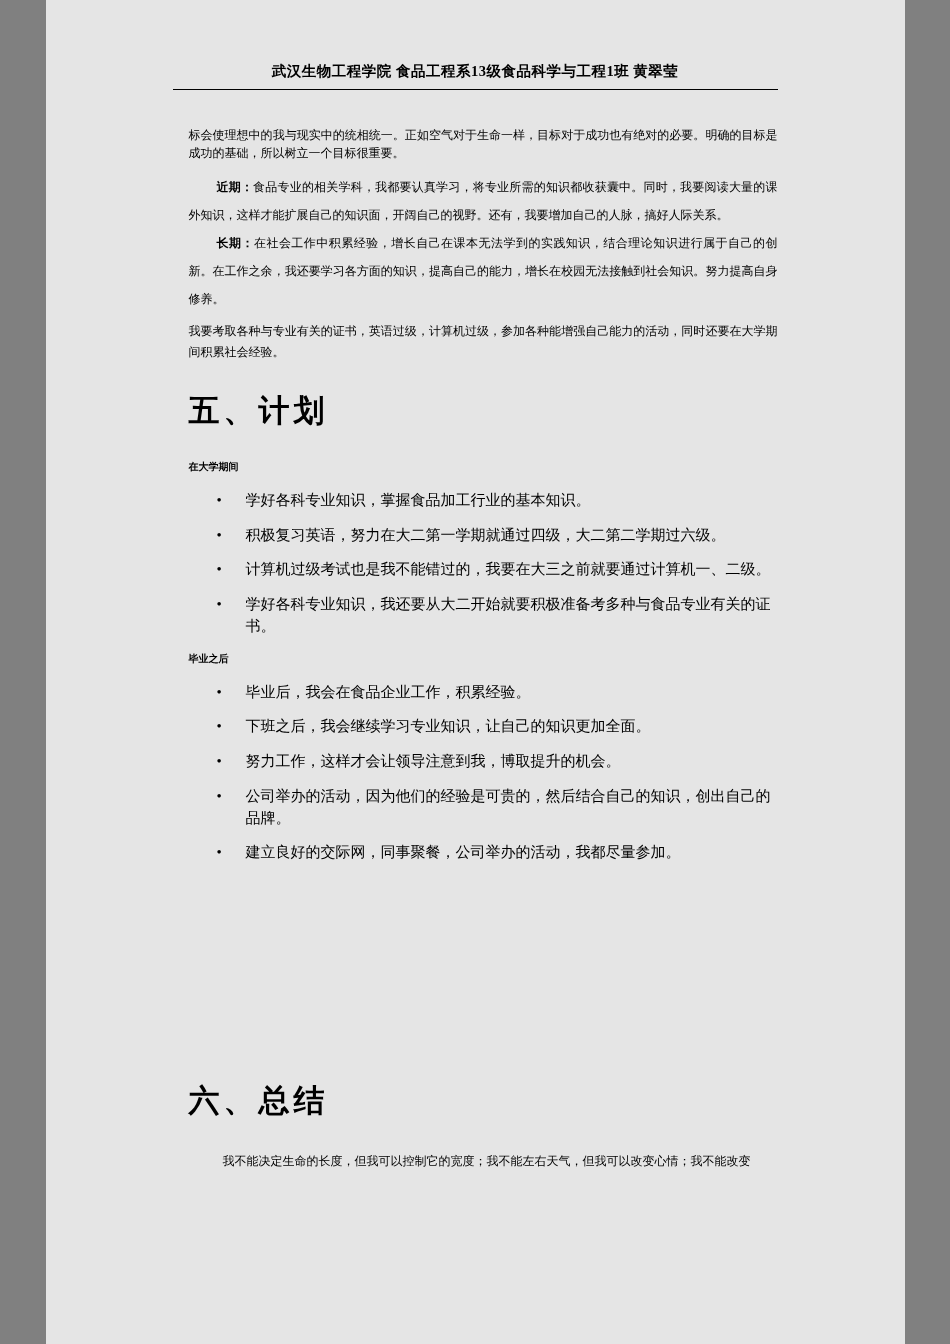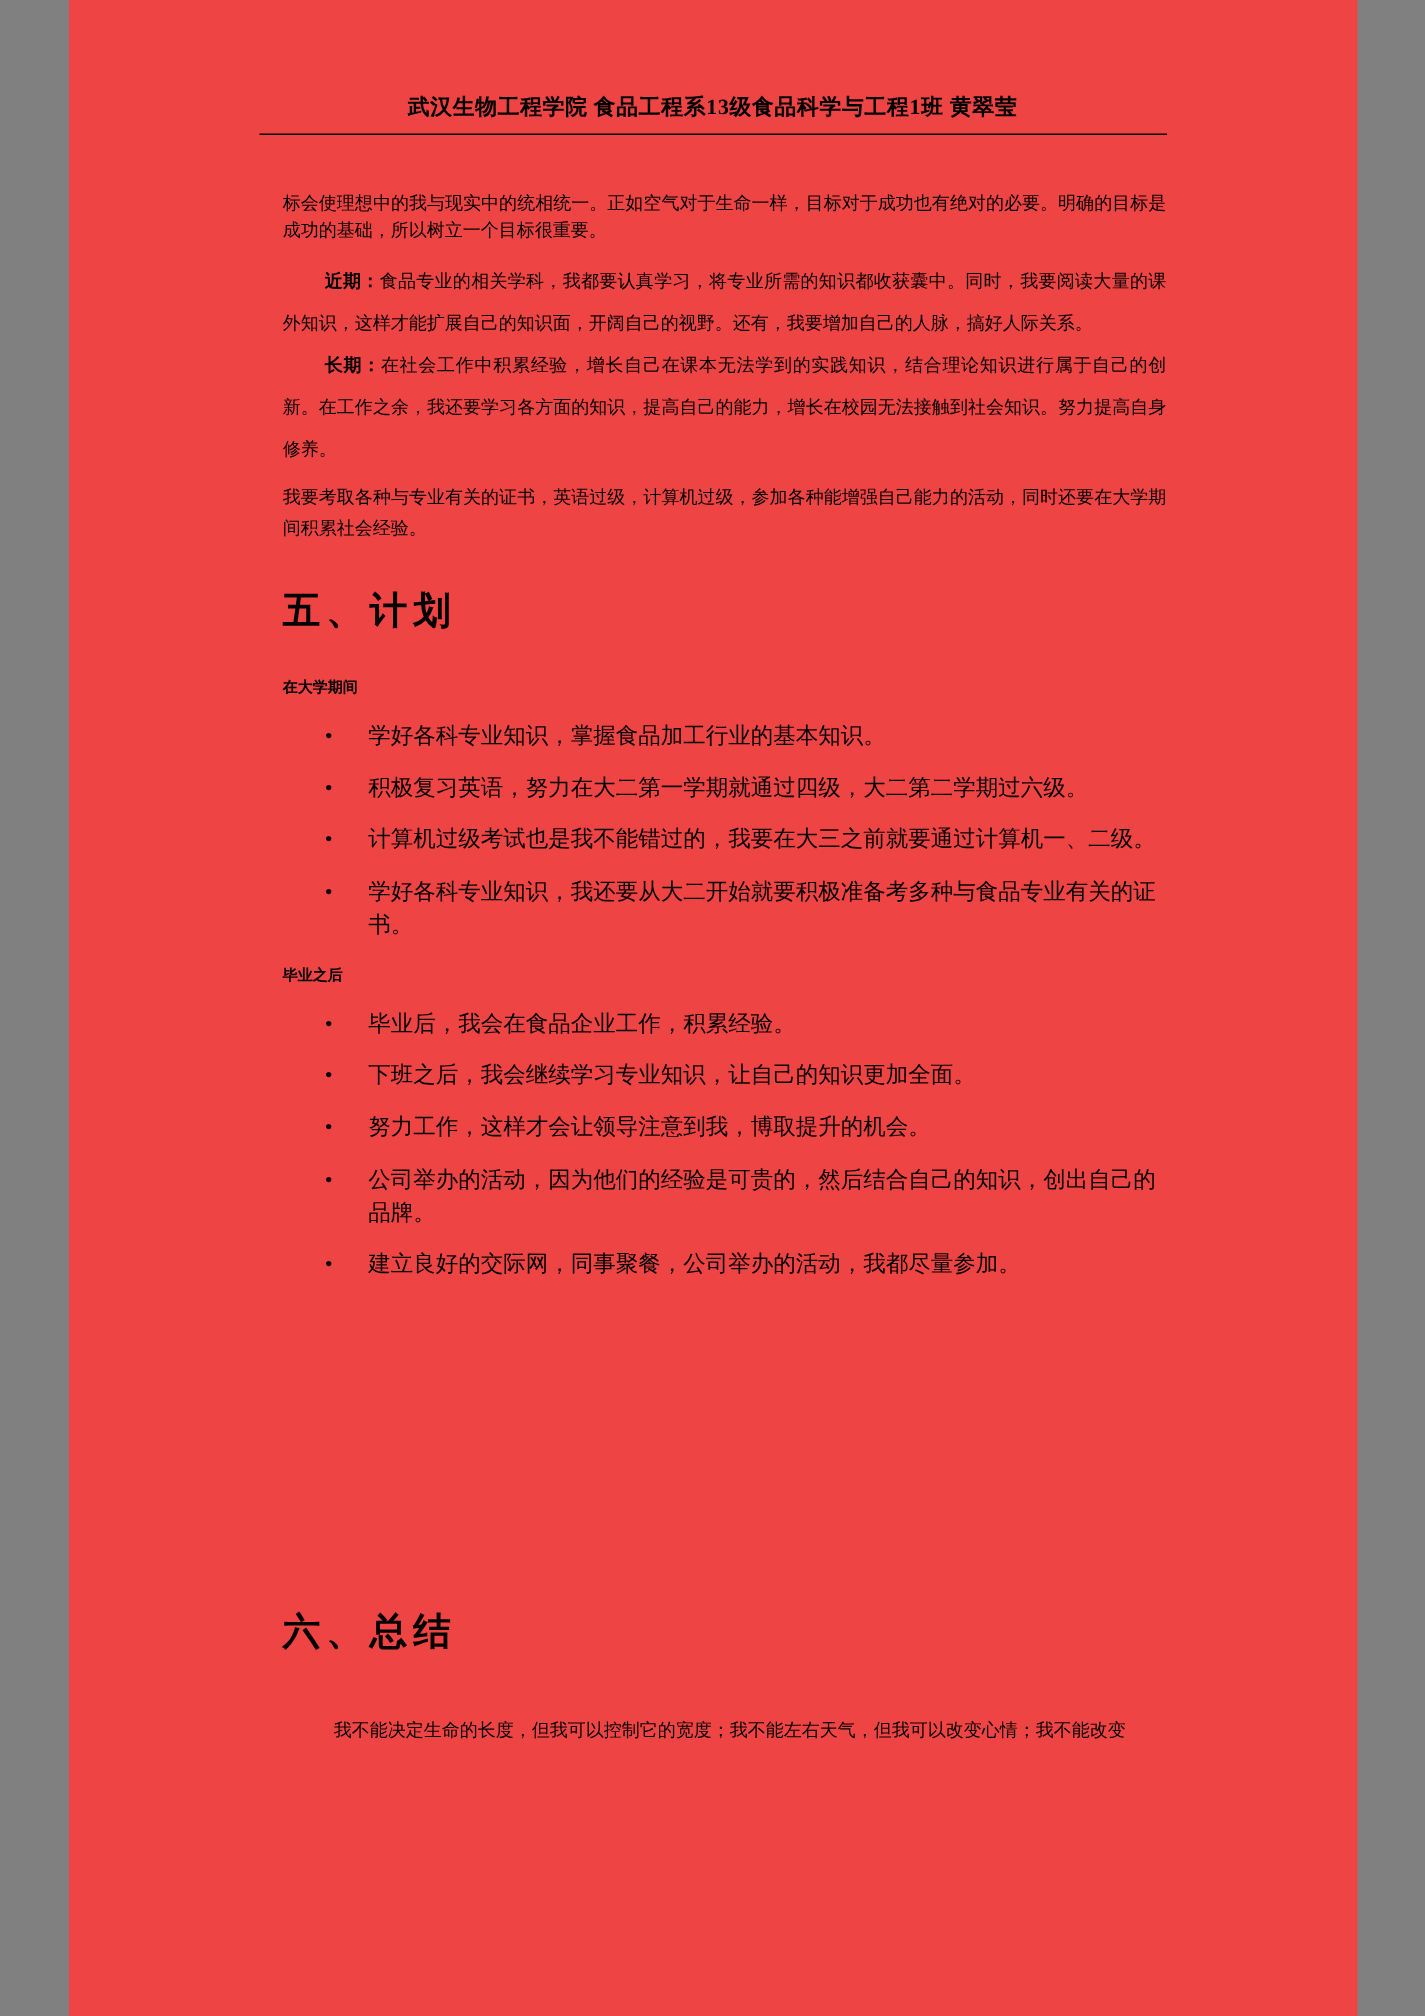--- a/index.html
+++ b/index.html
@@ -1,21 +1,21 @@
 <!DOCTYPE html>
 <html><head>
 <meta charset="utf-8">
 <style>
   * { margin: 0; padding: 0; box-sizing: border-box; }
   html, body { background: #808080; }
   .page {
     width: 859px;
     height: 1344px;
     margin: 0 auto;
-    background: #ef4444;
+    background: #e5e5e5;
     position: relative;
     font-family: "Liberation Serif", serif;
     color: #000000;
     overflow: hidden;
   }
   .page-inner {
     padding: 62px 127px 0 143px;
   }
   .doc-header {
     text-align: center;
@@ -44,21 +44,21 @@
     font-family: Liberation Mono, monospace;
   }
   p.para-cert {
     line-height: 1.8;
     margin-top: 6px;
     margin-bottom: 6px;
   }
   .lead-label { font-weight: bold; }
   h1.section-heading {
     font-family: "Liberation Sans", "DejaVu Sans", sans-serif;
-    font-size: 25px;
+    font-size: 31px;
     font-weight: bold;
     letter-spacing: 4px;
     margin-top: 26px;
     margin-bottom: 28px;
   }
   h2.sub-heading {
     font-family: Liberation Mono, monospace;
     font-size: 10px;
     font-weight: bold;
     margin-bottom: 16px;
@@ -76,21 +76,21 @@
   }
   ul.bullet-list li::before {
     content: "•";
     position: absolute;
     left: 28px;
     top: 0;
     font-size: 15px;
   }
   h1.summary-heading {
     margin-top: 216px;
-    margin-bottom: 40px;
+    margin-bottom: 30px;
   }
   p.para-summary {
     line-height: 1.6;
     text-indent: 34px;
   }
 </style>
 </head>
 <body>
 
 <div class="page">

